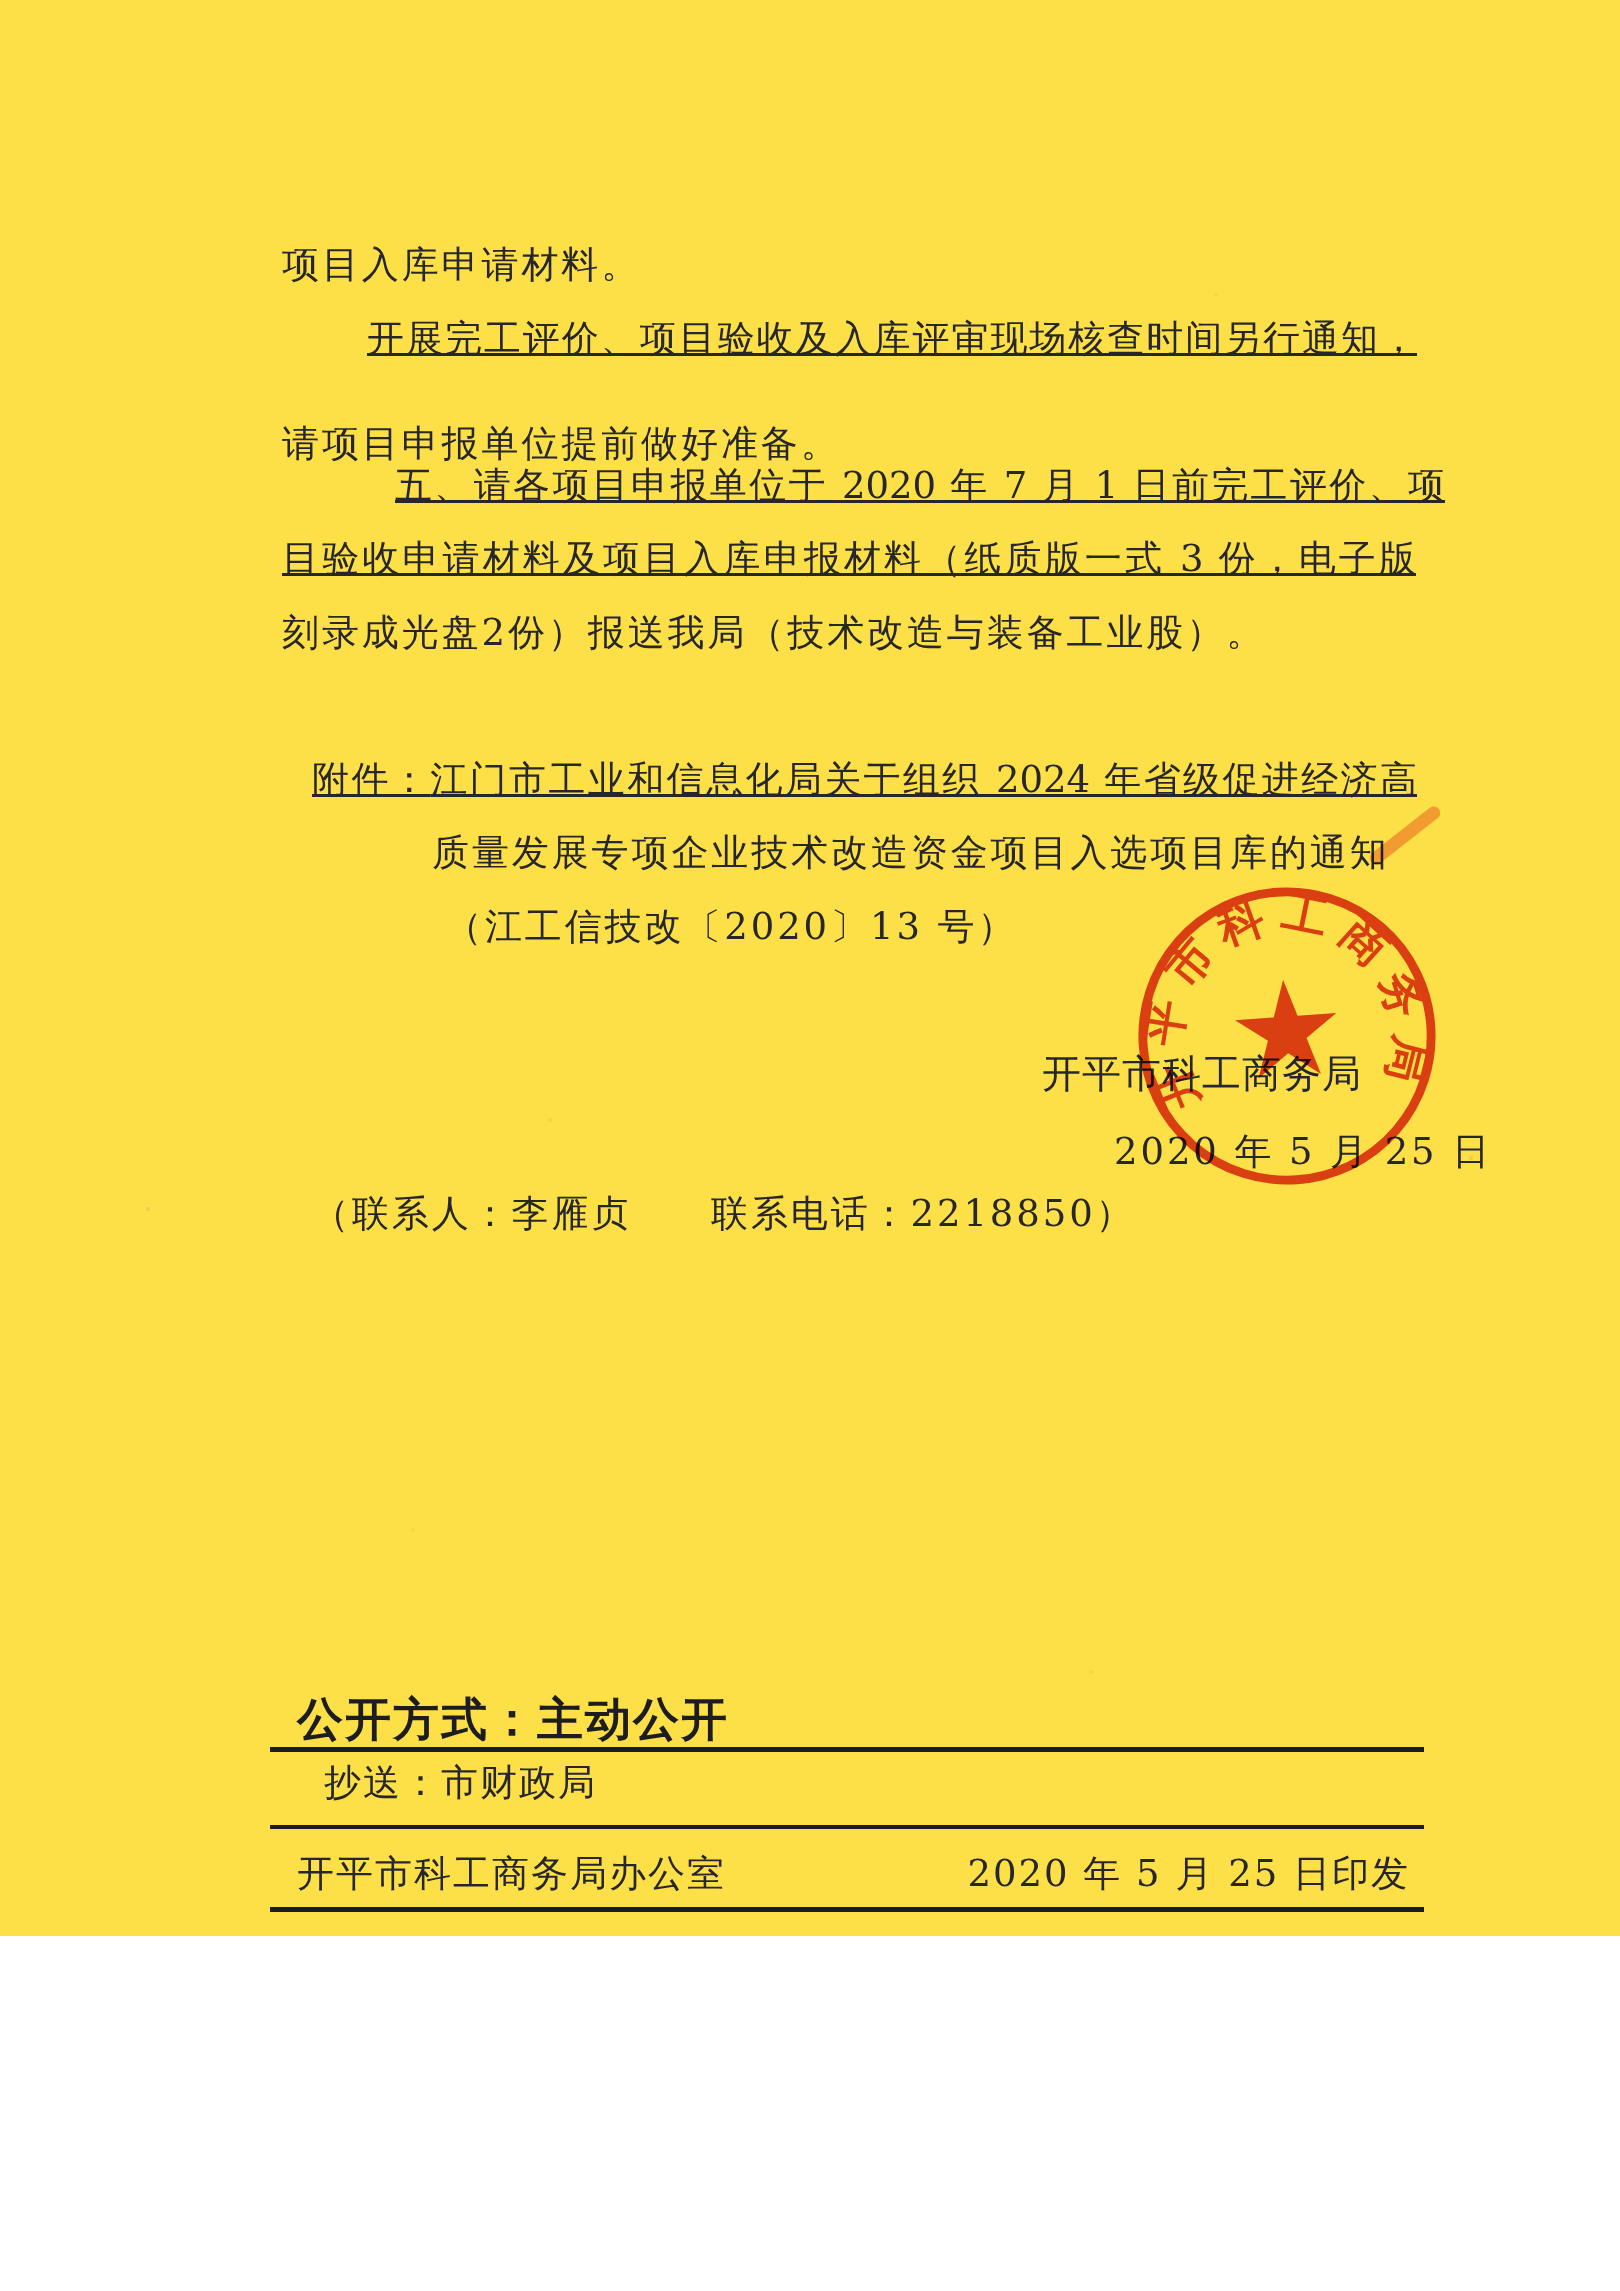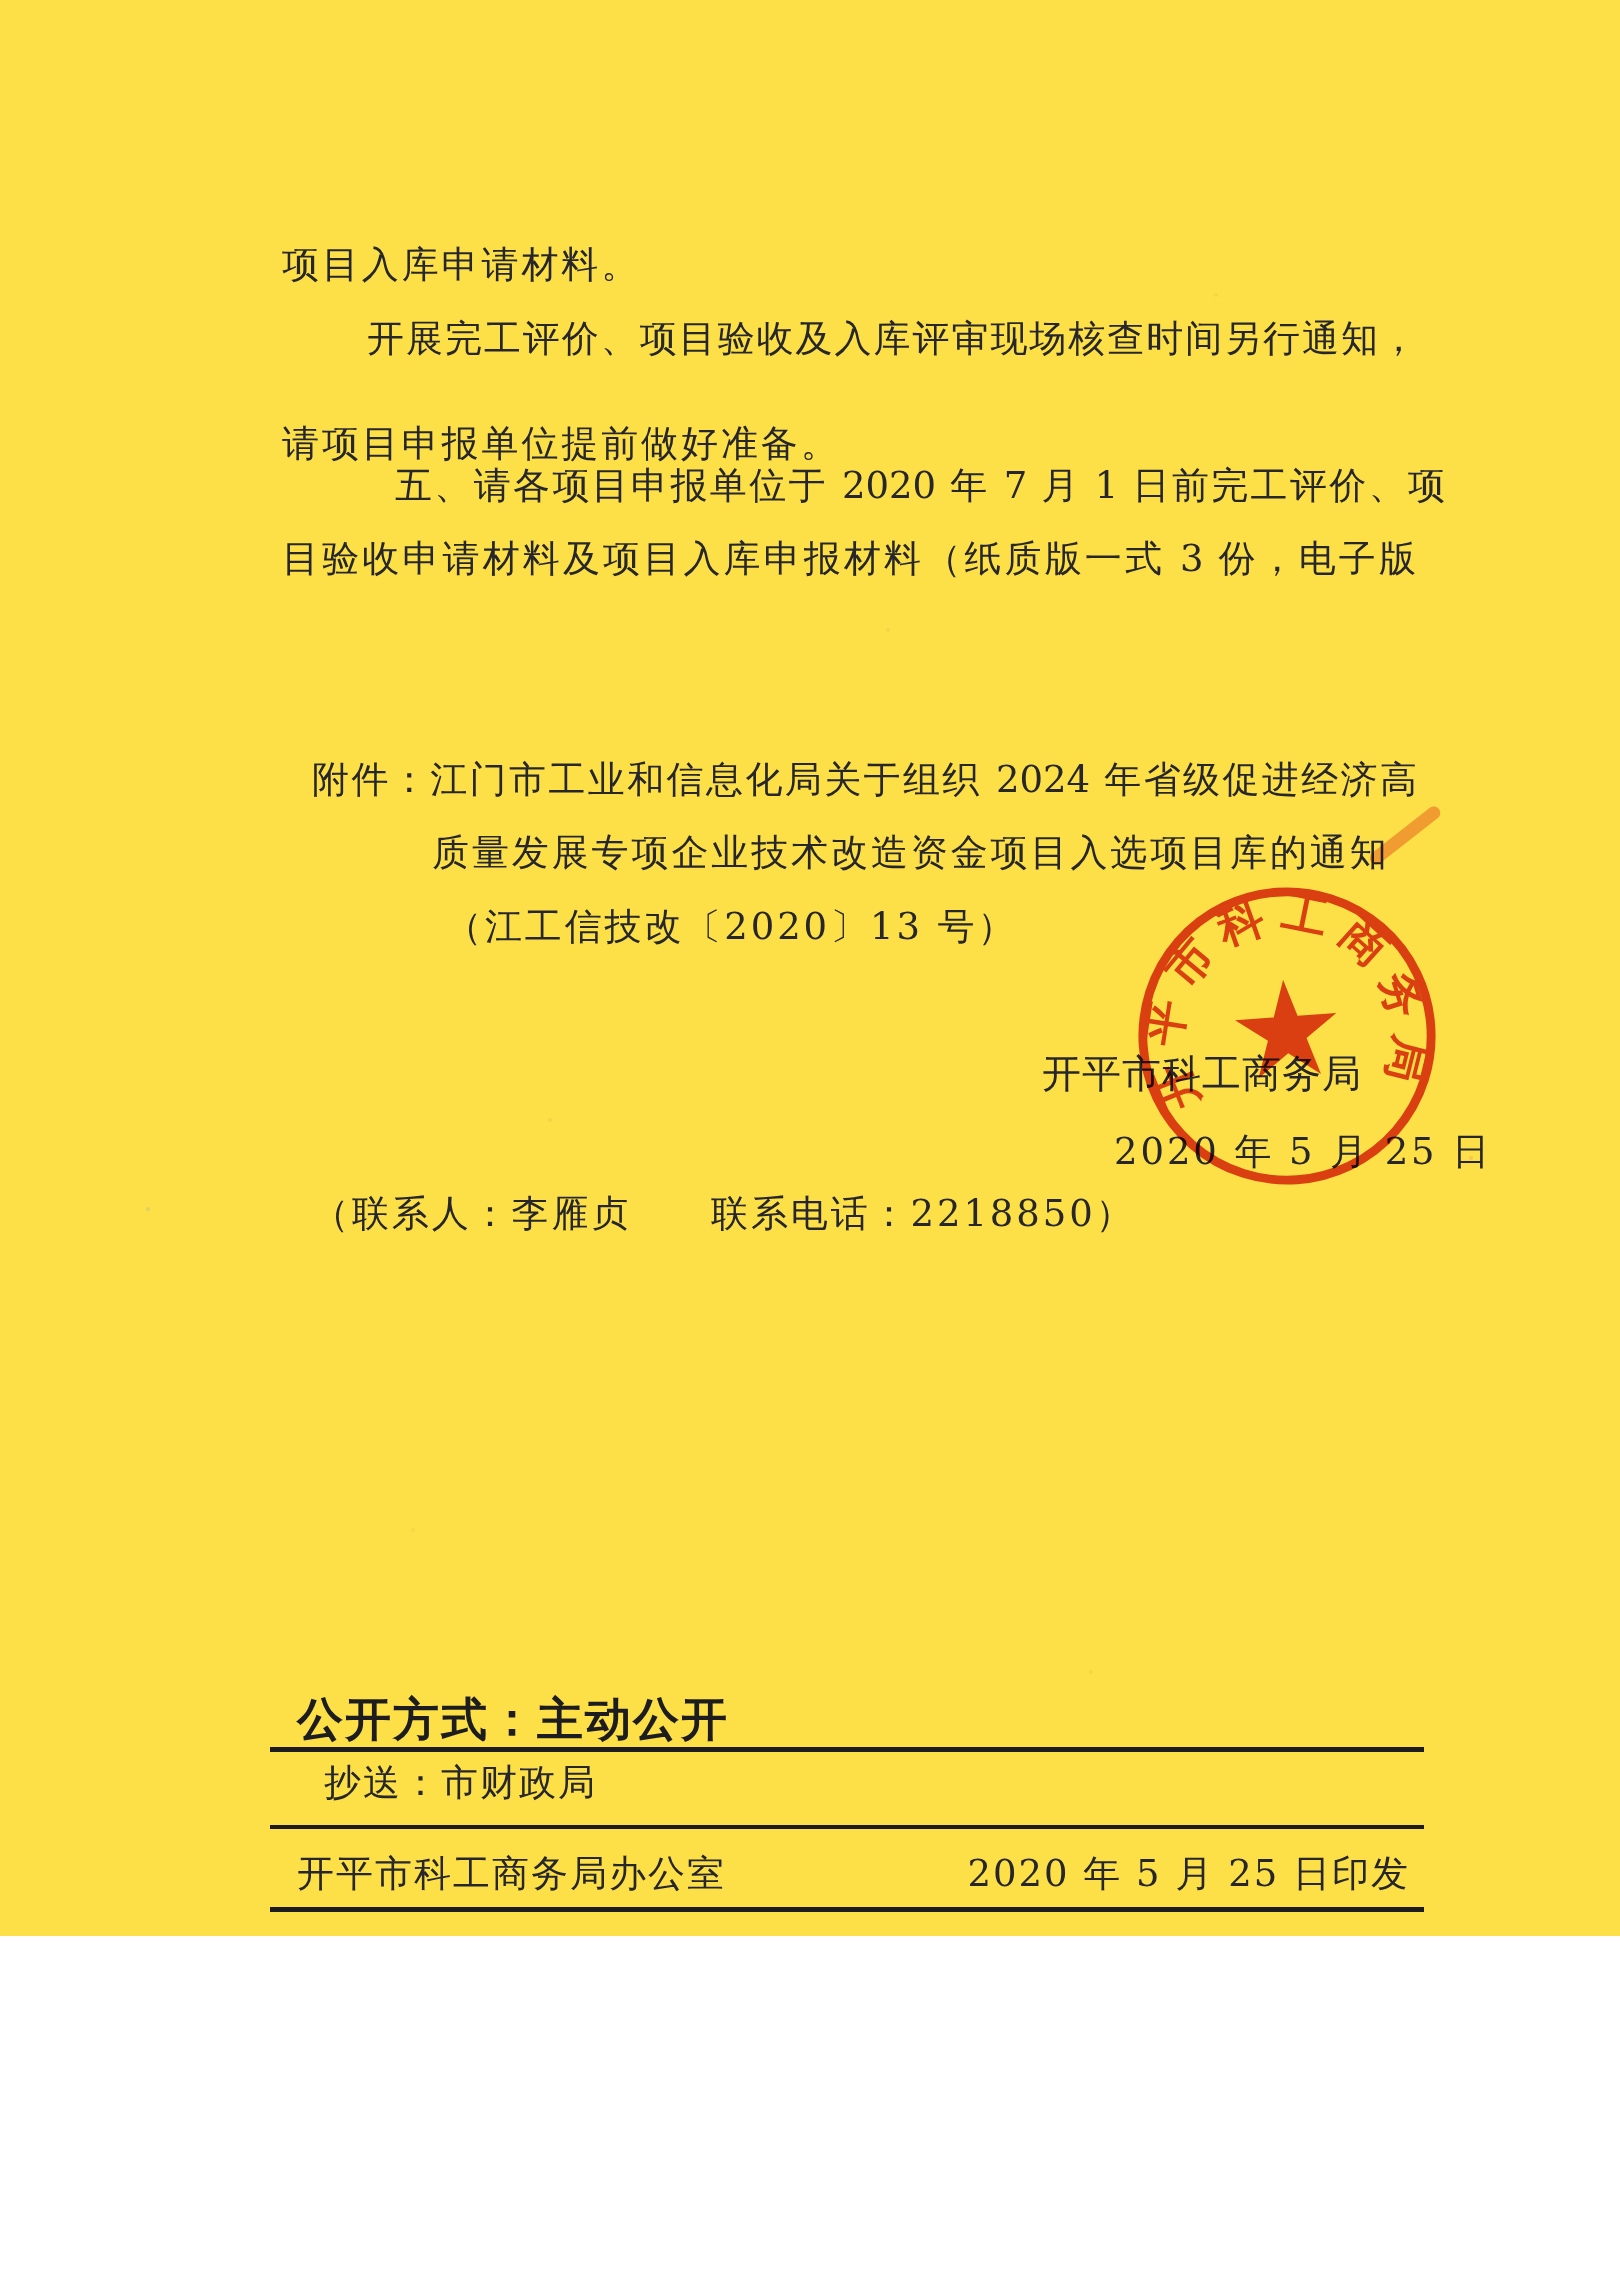--- a/index.html
+++ b/index.html
@@ -18,20 +18,21 @@
     line-height:53px;
     letter-spacing:2.9px;
     white-space:pre;
     color:#27272b;
   }
   .just{
     white-space:normal;
     letter-spacing:0;
     text-align:justify;
     text-align-last:justify;
+    text-decoration:underline;
     -moz-text-align-last:justify;
   }
   .sig{
     font-size:39px;
     letter-spacing:1px;
   }
   
   .seal{
     position:absolute;
     left:1133px;top:882px;
@@ -96,20 +97,21 @@
   <div class="line" style="left:282px;top:238px;">项目入库申请材料。</div>
 
   <div class="line just" style="left:367px;top:312px;width:1050px;">开展完工评价、项目验收及入库评审现场核查时间另行通知，</div>
 
   <div class="line" style="left:282px;top:385px;margin-top:32px;">请项目申报单位提前做好准备。</div>
 
   <div class="line just" style="left:367px;top:459px;width:1050px;margin-left:28px;">五、请各项目申报单位于 2020 年 7 月 1 日前完工评价、项</div>
 
   <div class="line just" style="left:282px;top:532px;width:1134px;">目验收申请材料及项目入库申报材料（纸质版一式 3 份，电子版</div>
 
+  <div class="line" style="left:282px;top:606px;">刻录成光盘2份）报送我局（技术改造与装备工业股）。</div>
 
   <div class="line just" style="left:312px;top:753px;width:1105px;"><span>附件：</span><span>江门市工业和信息化局关于组织 2024 年省级促进经济高</span></div>
 
   <div class="line" style="left:432px;top:826px;">质量发展专项企业技术改造资金项目入选项目库的通知</div>
 
   <div class="line" style="left:445px;top:900px;">（江工信技改〔2020〕13 号）</div>
 
   <div class="line sig" style="left:1042px;top:1047px;">开平市科工商务局</div>
 
   <div class="line" style="left:1114px;top:1125px;">2020 年 5 月 25 日</div>

